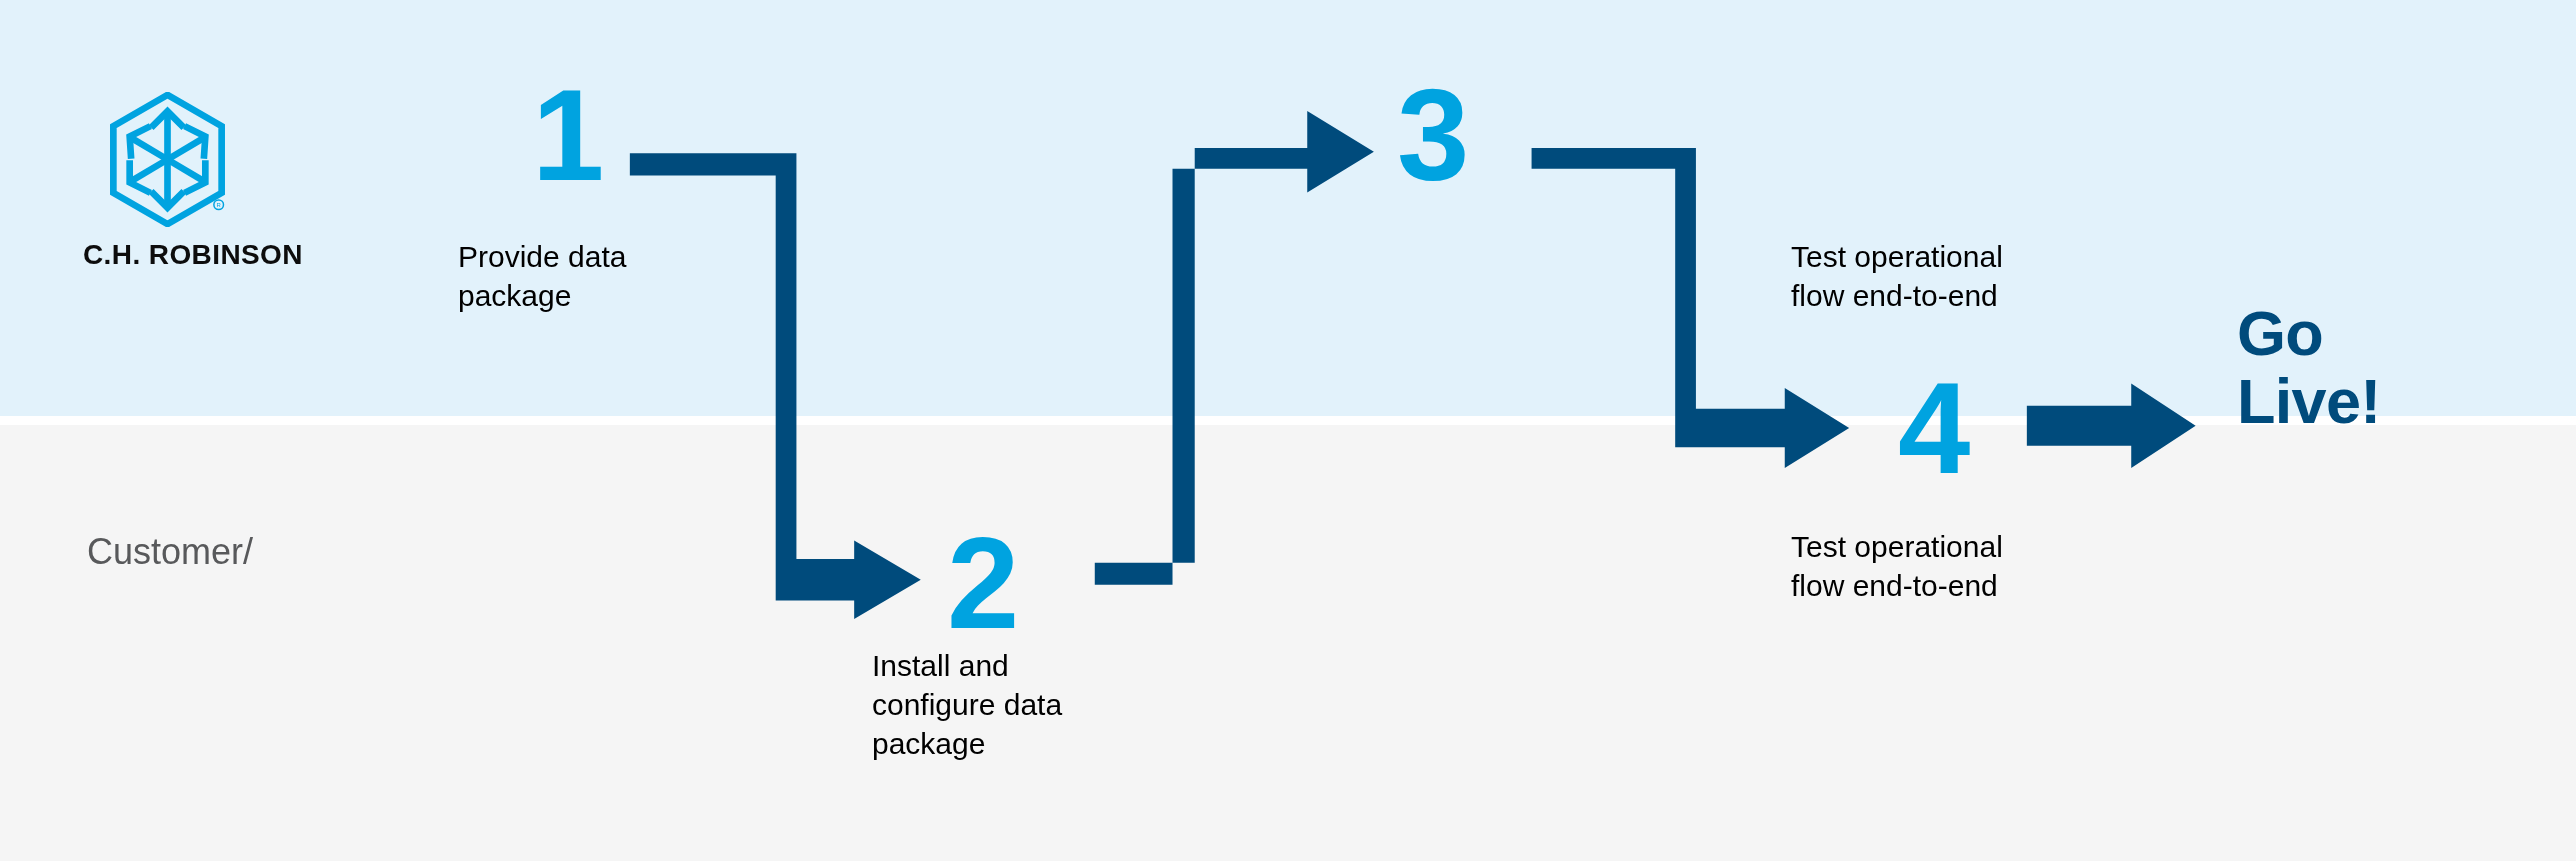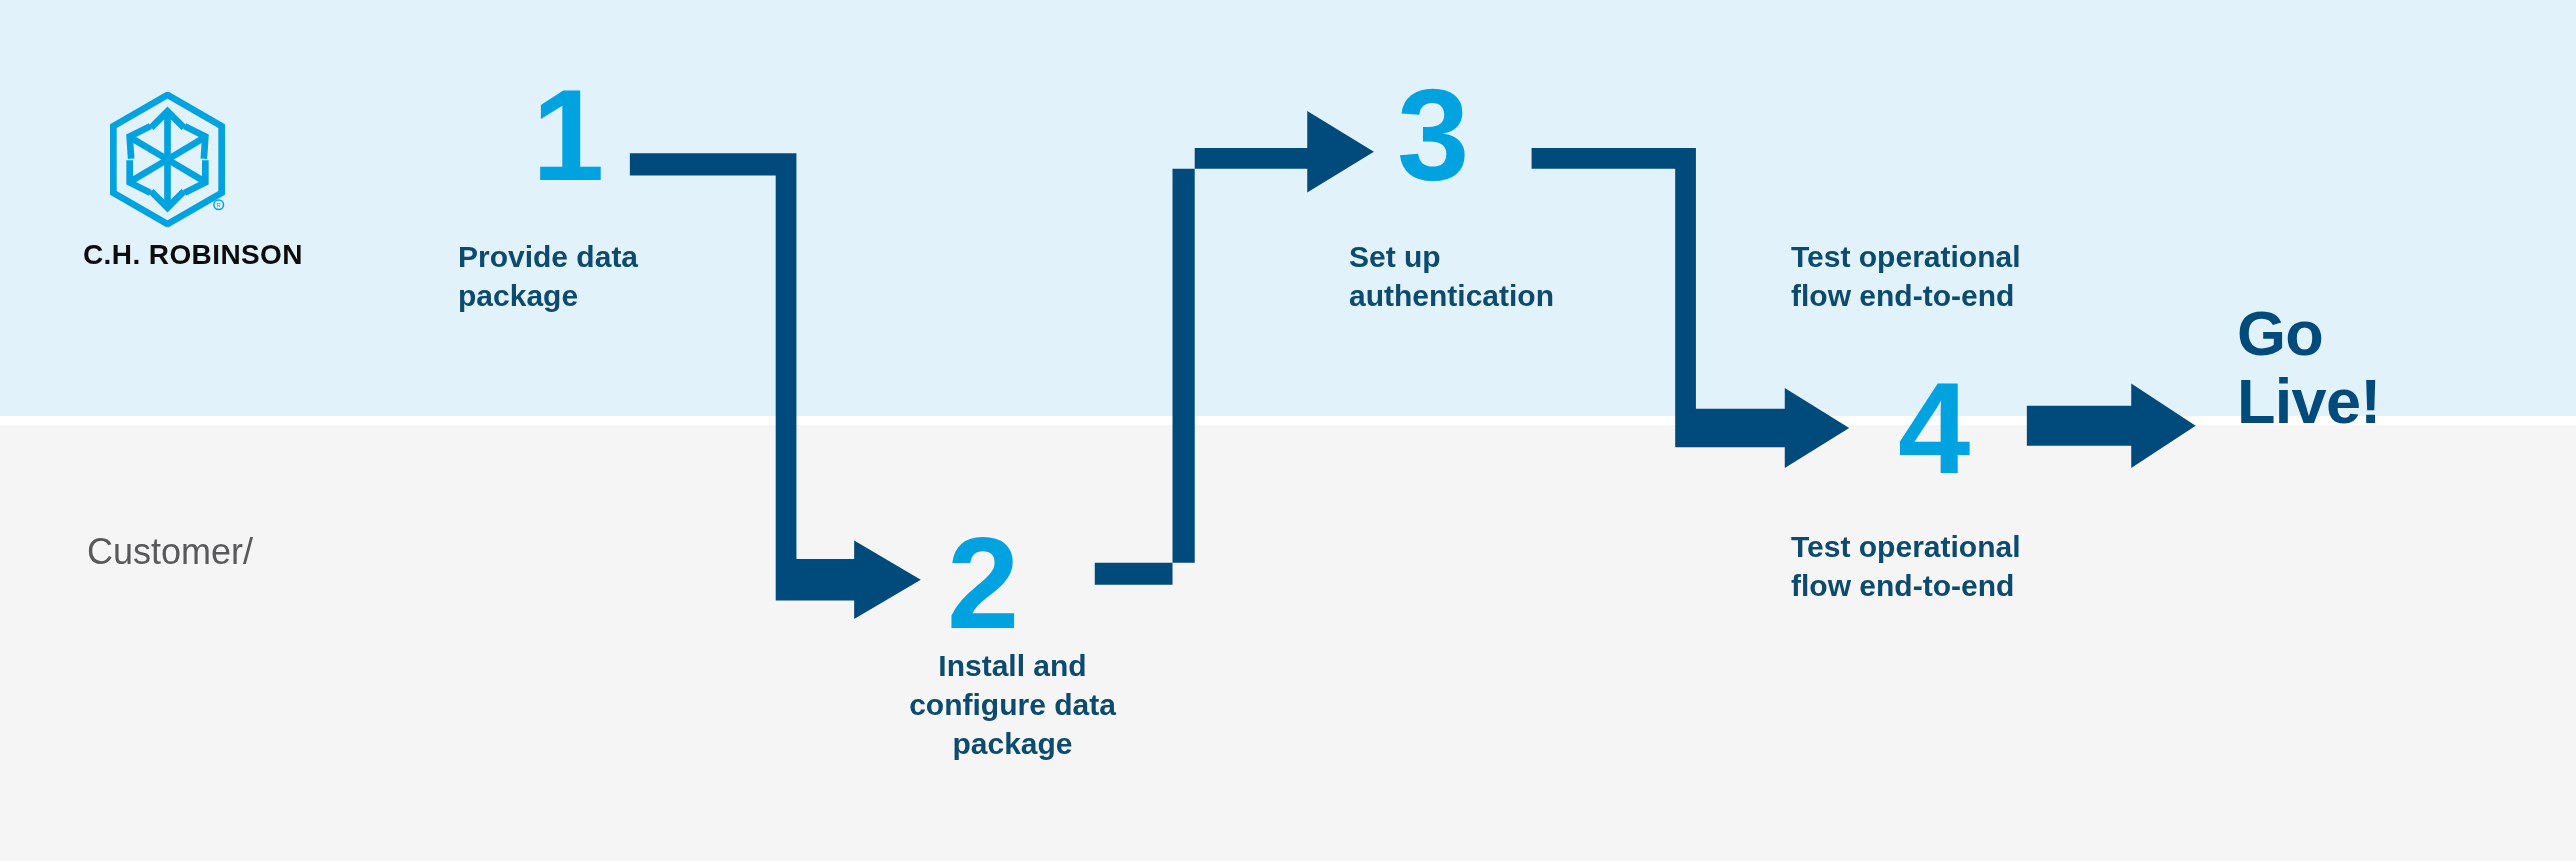--- a/index.html
+++ b/index.html
@@ -85,27 +85,27 @@
     letter-spacing: -1.5px;
   }
   .n1 { left: 532px;  top: 70px; }
   .n2 { left: 947px; top: 518px; }
   .n3 { left: 1397px; top: 70px; }
   .n4 { left: 1898px; top: 363px; }
 
   
   .caption {
     position: absolute;
-    color: #0c4a6e;
+    color: #000000;
     font-size: 30px;
     line-height: 1.3;
-    font-weight: 700;
+    font-weight: 400;
   }
   .c1 { left: 458px;  top: 237px;  width: 259px; }
-  .c2 { left: 872px; top: 646px;  width: 281px; text-align: center; }
+  .c2 { left: 872px; top: 646px;  width: 281px; }
   .c3 { left: 1349px; top: 237px;  width: 267px; }
   .c3b{ left: 1791px; top: 237px;  width: 289px; }
   .c4 { left: 1791px; top: 527px;  width: 289px; }
 
   
   .golive {
     position: absolute;
     left: 2237px;
     top: 299px;
     width: 318px;
@@ -195,24 +195,20 @@
   </div>
 
   <div class="numeral n2">2</div>
   <div class="caption c2">
     <div>Install and</div>
     <div>configure data</div>
     <div>package</div>
   </div>
 
   <div class="numeral n3">3</div>
-  <div class="caption c3">
-    <div>Set up</div>
-    <div>authentication</div>
-  </div>
 
   <div class="caption c3b">
     <div>Test operational</div>
     <div>flow end-to-end</div>
   </div>
 
   <div class="numeral n4">4</div>
   <div class="caption c4">
     <div>Test operational</div>
     <div>flow end-to-end</div>

